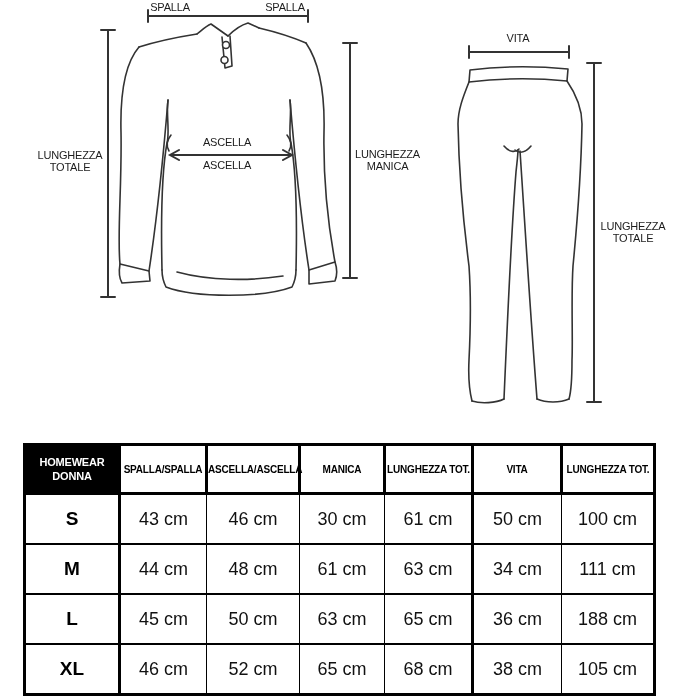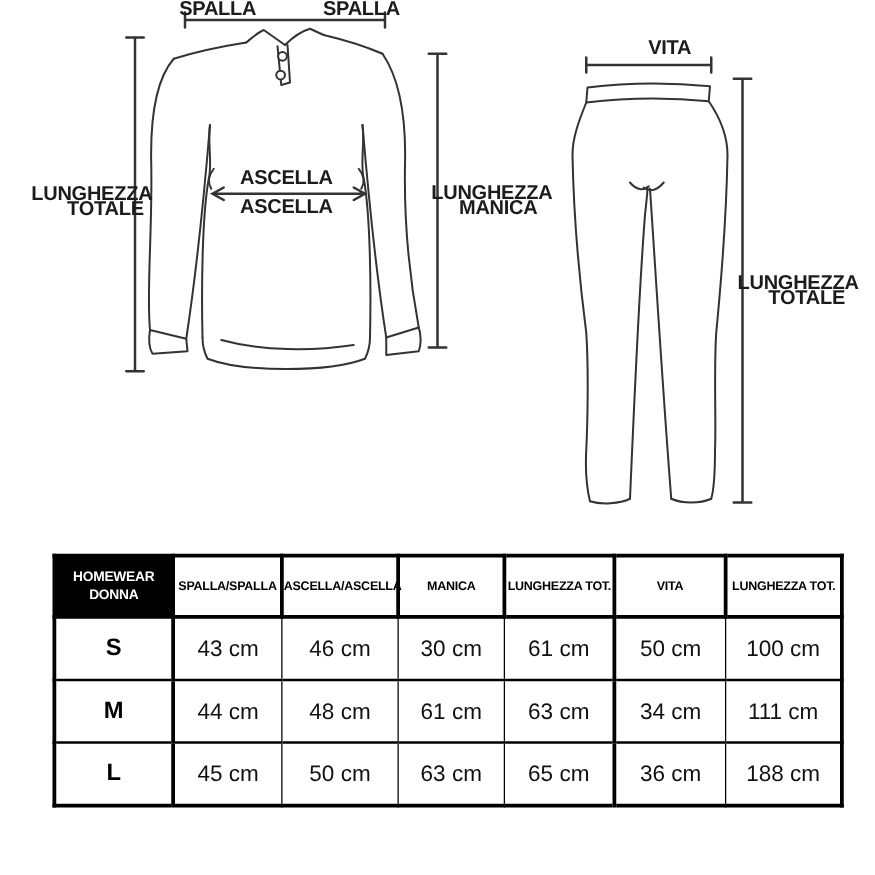--- a/index.html
+++ b/index.html
@@ -3,27 +3,27 @@
 <meta charset="utf-8">
 <style>
   html,body{margin:0;padding:0;background:#fff;}
   .stage{
     position:relative;width:700px;height:700px;background:#ffffff;overflow:hidden;
     font-family:"Liberation Sans", sans-serif;color:#111;
   }
   
   .diagram-svg{position:absolute;left:0;top:0;}
   .dim-label{
-    position:absolute;font-size:16px;font-weight:700;letter-spacing:-0.2px;
-    text-align:right;color:#1c1c1c;line-height:11.5px;
+    position:absolute;font-size:11px;font-weight:400;letter-spacing:-0.2px;
+    text-align:center;color:#1c1c1c;line-height:11.5px;
   }
   .preline{white-space:pre-line;}
   
   .size-table{
-    position:absolute;left:42px;top:443px;width:630px;
+    position:absolute;left:23px;top:443px;width:630px;
     border-collapse:collapse;table-layout:fixed;background:#fff;
     border:3px solid #000;
   }
   .size-table th{
     border:3px solid #000;font-size:10px;font-weight:700;letter-spacing:-0.2px;
     text-align:center;vertical-align:middle;padding:0;height:46px;color:#000;
   }
   .size-table th.corner{
     background:#000;color:#fff;font-size:11px;line-height:14px;
   }
@@ -151,16 +151,25 @@
       </tr>
       <tr>
         <td class="size-cell">L</td>
         <td>45 cm</td>
         <td>50 cm</td>
         <td>63 cm</td>
         <td>65 cm</td>
         <td class="pants-group-start">36 cm</td>
         <td>188 cm</td>
       </tr>
+      <tr>
+        <td class="size-cell">XL</td>
+        <td>46 cm</td>
+        <td>52 cm</td>
+        <td>65 cm</td>
+        <td>68 cm</td>
+        <td class="pants-group-start">38 cm</td>
+        <td>105 cm</td>
+      </tr>
     </tbody>
   </table>
 
 </div>
 
 </body></html>

